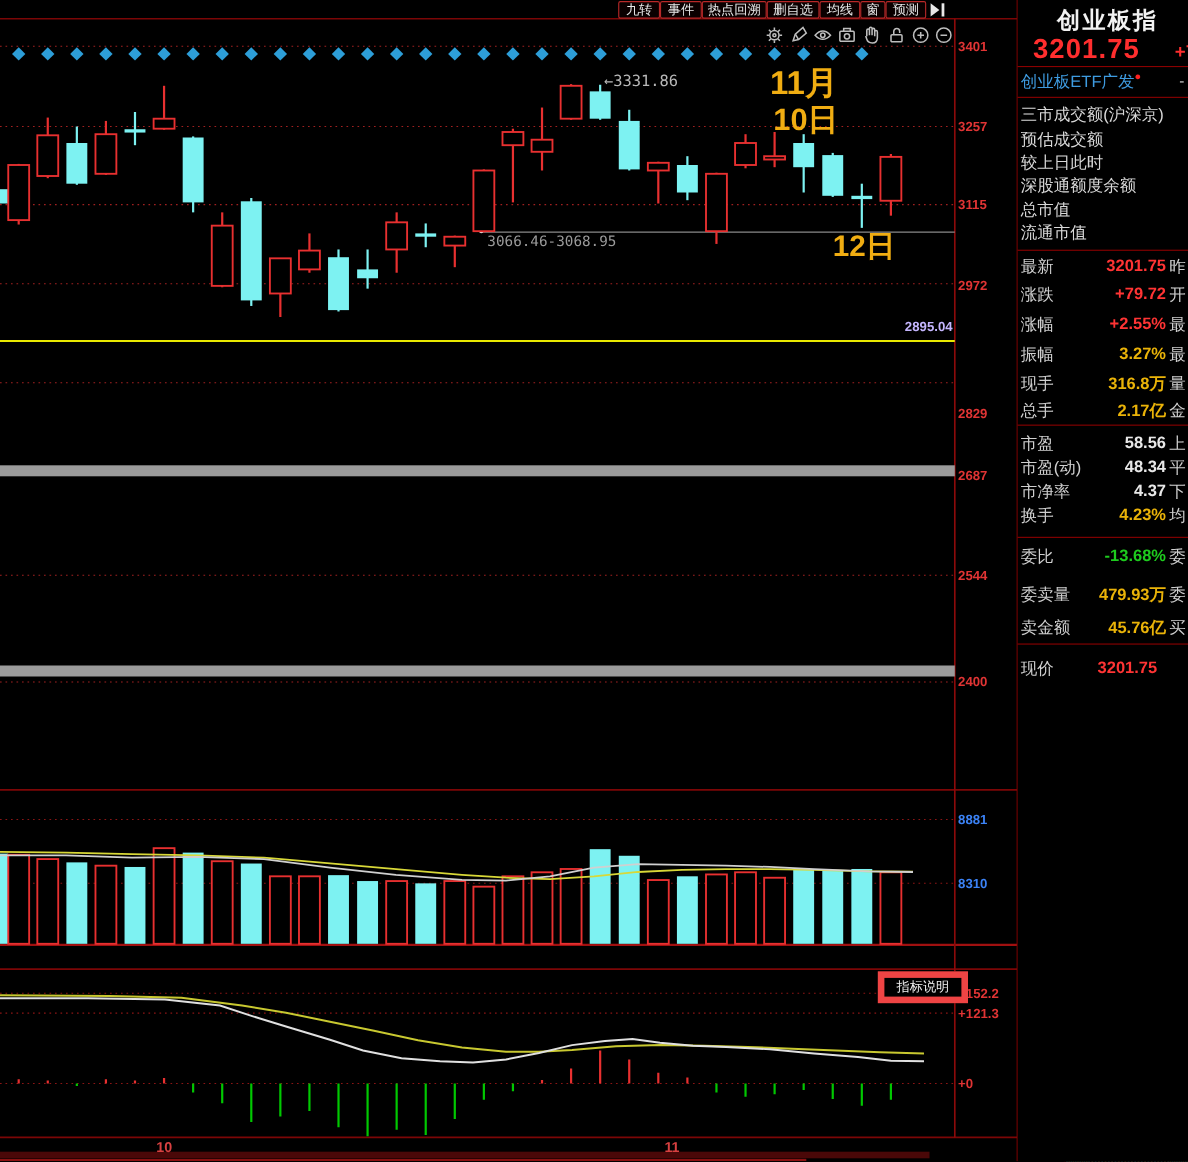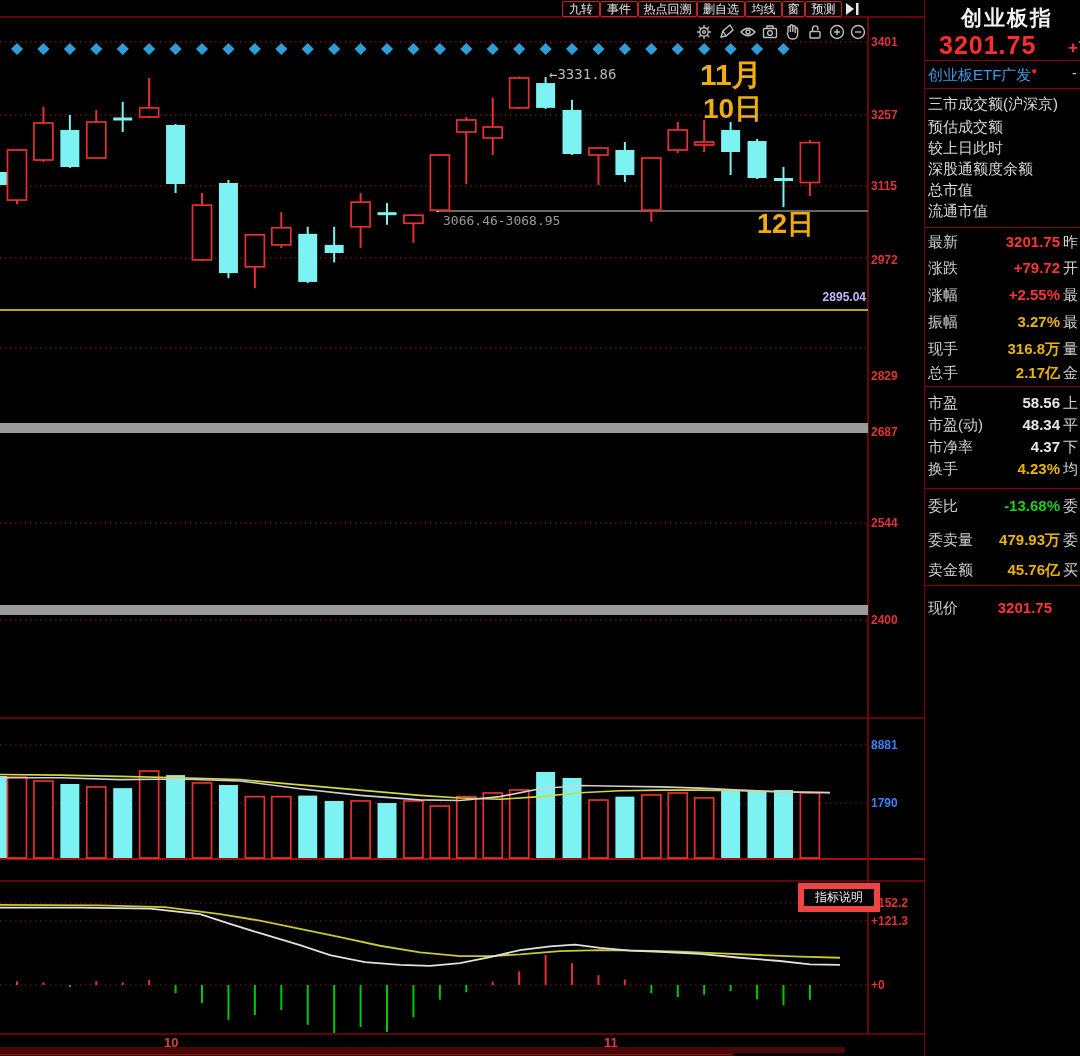--- a/index.html
+++ b/index.html
@@ -396,27 +396,27 @@
   <div id="right-axis-col" class="abs" style="left:871px;top:0;width:54px">
       <div class="ax c-red" style="top: 34px;">3401</div>
       <div class="ax c-red" style="top: 107px;">3257</div>
       <div class="ax c-red" style="top: 178px;">3115</div>
       <div class="ax c-red" style="top: 252px; text-align: center;">2972</div>
       <div class="ax c-red" style="top: 340px; margin-top: 28px;">2829</div>
       <div class="ax c-red" style="top: 424px;">2687</div>
       <div class="ax c-red" style="top: 515px;">2544</div>
       <div class="ax c-red" style="top: 612px;">2400</div>
       <div class="ax c-cyan" style="top: 737px;">8881</div>
-      <div class="ax c-cyan" style="top: 795px;">1790</div>
+      <div class="ax c-cyan" style="top: 795px;">8310</div>
       <div class="ax c-red" style="top: 895px;">+152.2</div>
       <div class="ax c-red" style="top: 913px;">+121.3</div>
       <div class="ax c-red" style="top: 977px;">+0</div>
     </div>
   <div id="bottom-axis-col">
-      <div class="x-lab" style="left: 164px;">10</div>
+      <div class="x-lab" style="left: 142px;">10</div>
       <div class="x-lab" style="left: 604px;">11</div>
     </div>
   <div id="intraday-axis-col" class="abs" style="left:924px;top:0;width:40px">
       <div class="ax c-red" style="top: 627px;">3216</div>
       <div class="ax c-red" style="top: 652px;">3201</div>
       <div class="ax c-red" style="top: 678px;">3185</div>
       <div class="ax c-red" style="top: 703px;">3169</div>
       <div class="ax c-red" style="top: 729px;">3154</div>
       <div class="ax c-red" style="top: 754px;">3138</div>
       <div class="ax c-white" style="top: 780px;">3122</div>

